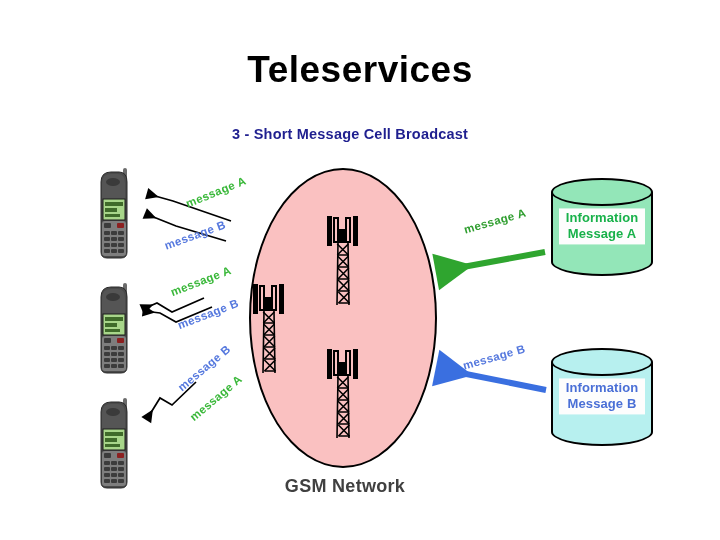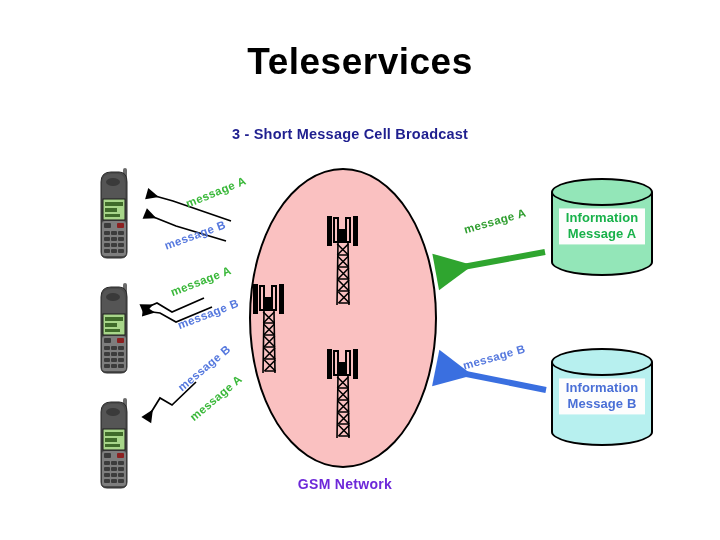--- a/index.html
+++ b/index.html
@@ -16,21 +16,21 @@
   }
   .slide {
     position: absolute;
     inset: 0;
     background: #ffffff;
   }
   
   .slide-title {
     position: absolute;
     left: 0;
-    top: 42px;
+    top: 50px;
     width: 720px;
     text-align: center;
     font-size: 37px;
     font-weight: bold;
     color: #000000;
     letter-spacing: 0.5px;
     line-height: 1.1;
   }
   
   .diagram {
@@ -50,23 +50,23 @@
     font-weight: bold;
     color: #1f1f8f;
     letter-spacing: 0.2px;
   }
   .network-label {
     position: absolute;
     left: 240px;
     top: 476px;
     width: 210px;
     text-align: center;
-    font-size: 14px;
-    font-weight: bold;
-    color: #6d28d9;
+    font-size: 18px;
+    font-weight: bold;
+    color: #404040;
     letter-spacing: 0.3px;
   }
   
   .gsm-ellipse {
     position: absolute;
     left: 249px;
     top: 168px;
     width: 188px;
     height: 300px;
     border-radius: 50%;

